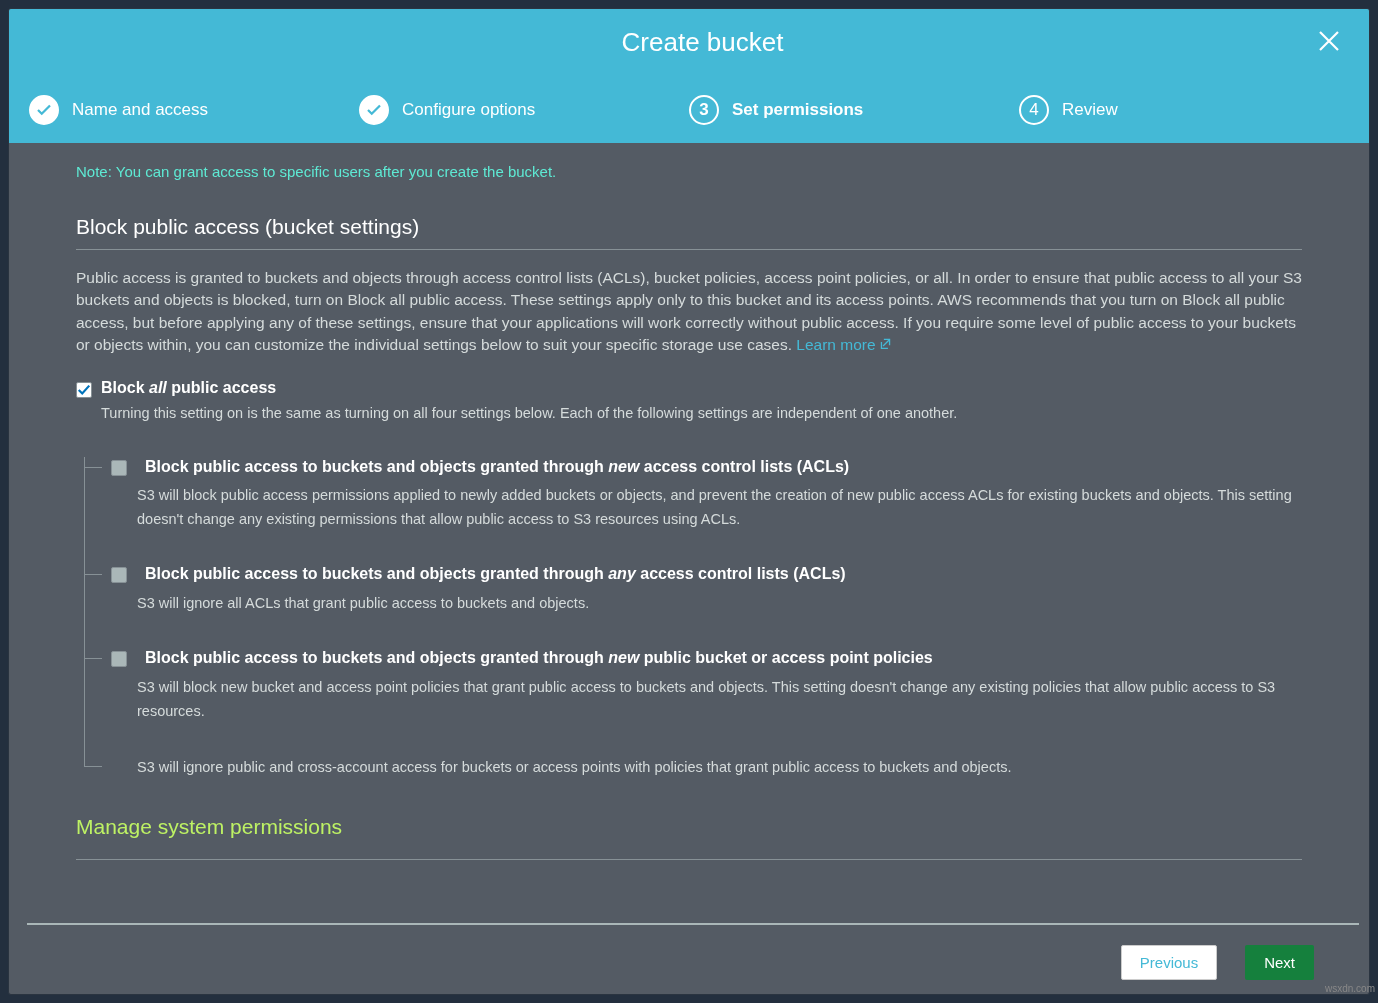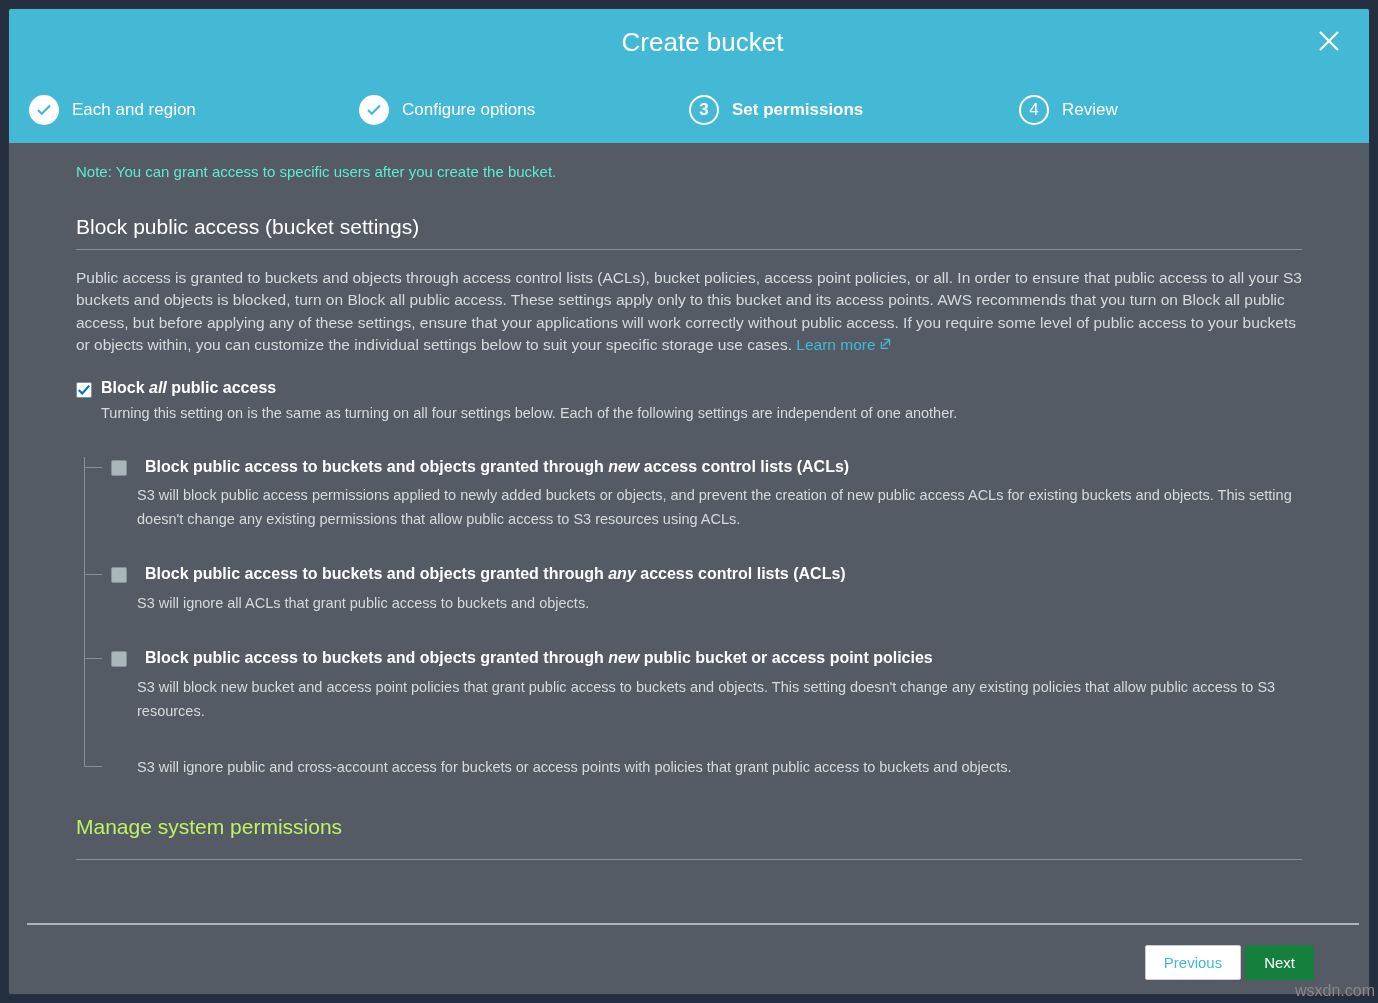--- a/index.html
+++ b/index.html
@@ -257,44 +257,44 @@
       color: #bef264;
       margin-top: 35px;
       margin-bottom: 20px;
     }
     .footer {
       background: #545b64;
       padding: 20px 45px 14px 45px;
       border-top: 2px solid #aab7b8;
       display: flex;
       justify-content: flex-end;
-      gap: 4px;
+      gap: 28px;
       margin: 0 10px 0 18px;
     }
     .btn {
       padding: 8px 18px;
       font-size: 15px;
       border-radius: 2px;
       cursor: pointer;
       border: 1px solid transparent;
     }
     .btn-prev {
       background: white;
       color: #44b9d6;
       border: 1px solid #ccc;
     }
     .btn-next {
       background: #15803d;
       color: white;
     }
     .watermark {
       position: absolute;
-      bottom: 3px;
+      bottom: 9px;
       right: 3px;
-      font-size: 16px;
+      font-size: 10px;
       color: #888;
     }
   </style>
 </head>
 <body>
 
 <div class="modal">
   <div class="header">
     <div class="header-title">Create bucket</div>
     <div class="close-btn">
@@ -306,21 +306,21 @@
     </div>
   </div>
 
   <div class="steps">
     <div class="step">
       <div class="step-icon solid">
         <svg viewBox="0 0 24 24">
             <path d="M4 12 L9 17 L20 6" stroke="#44b9d6" stroke-width="3" fill="none"></path>
           </svg>
       </div>
-      <span class="step-label">Each and region</span>
+      <span class="step-label">Name and access</span>
     </div>
     <div class="step">
       <div class="step-icon solid">
         <svg viewBox="0 0 24 24">
             <path d="M4 12 L9 17 L20 6" stroke="#44b9d6" stroke-width="3" fill="none"></path>
           </svg>
       </div>
       <span class="step-label">Configure options</span>
     </div>
     <div class="step active">

